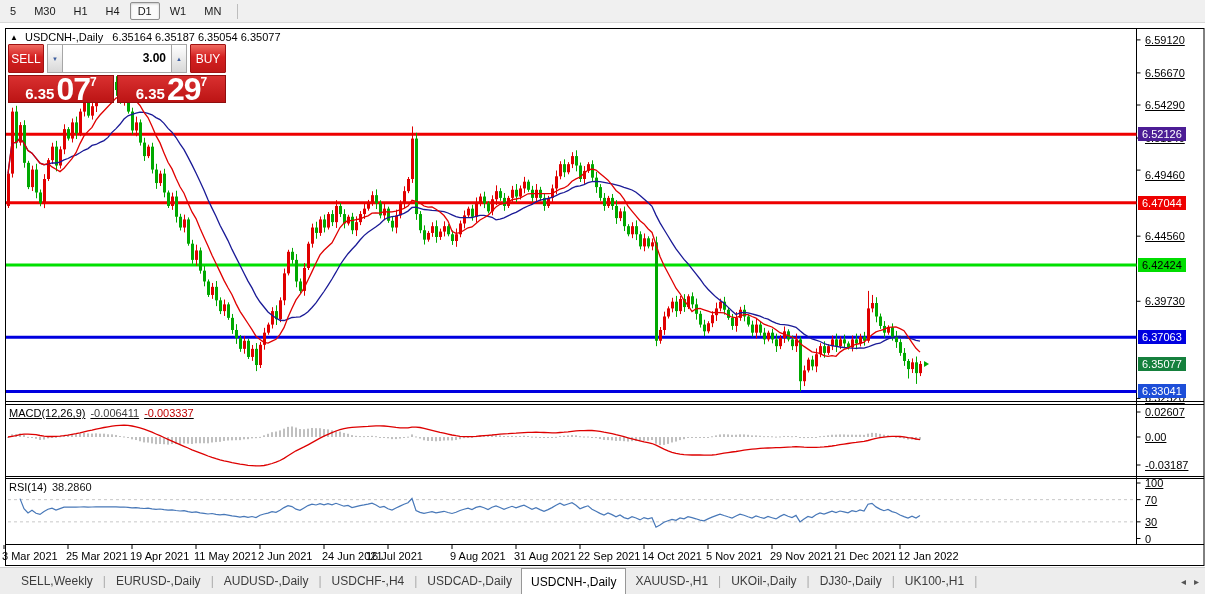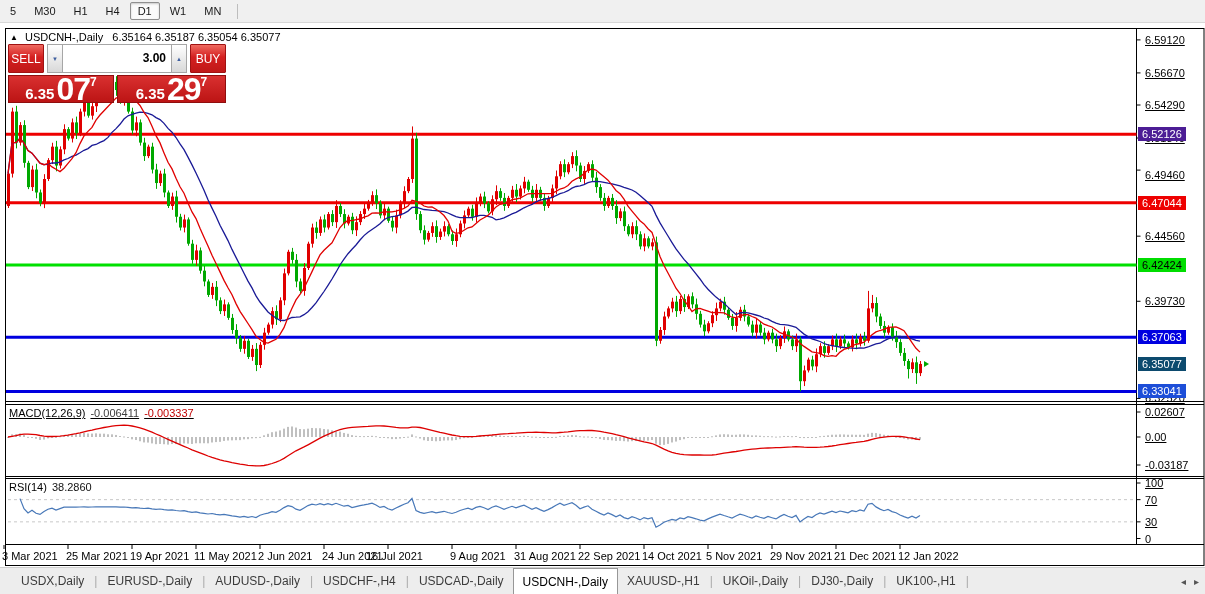--- a/index.html
+++ b/index.html
@@ -845,21 +845,21 @@
     <div class="ptick" style="top: 105px;">6.54290</div>
     <div class="ptick" style="top: 138.026px;">6.51840</div>
     <div class="ptick" style="top: 155px; margin-top: 20px;">6.49460</div>
     <div class="ptick" style="top: 236.16px;">6.44560</div>
     <div class="ptick" style="top: 301.269px;">6.39730</div>
     <div class="ptick" style="top: 398.46px;">6.32520</div>
     <div class="badge" style="top: 134.171px; background: #4c1d95; color: rgb(255, 255, 255);">6.52126</div>
     <div class="badge" style="top: 202.676px; background: rgb(238, 0, 0); color: rgb(255, 255, 255);">6.47044</div>
     <div class="badge" style="top: 264.954px; background: rgb(0, 221, 0); color: rgb(0, 0, 0);">6.42424</div>
     <div class="badge" style="top: 337.22px; background: rgb(0, 0, 224); color: rgb(255, 255, 255);">6.37063</div>
-    <div class="badge" style="top: 363.991px; background: #0c4a6e; color: rgb(255, 255, 255);">6.35077</div>
+    <div class="badge" style="top: 363.991px; background: #15803d; color: rgb(255, 255, 255);">6.35077</div>
     <div class="badge" style="top: 391.437px; background: #1d4ed8; color: rgb(255, 255, 255);">6.33041</div>
     <div class="ptick" style="top: 412px;">0.02607</div>
     <div class="ptick" style="top: 437px;">0.00</div>
     <div class="ptick" style="top: 465px;">-0.03187</div>
     <div class="ptick" style="top: 483px;">100</div>
     <div class="ptick" style="top: 499.65px;">70</div>
     <div class="ptick" style="top: 521.85px;">30</div>
     <div class="ptick" style="top: 538.5px;">0</div>
     <div class="dlabel" style="left: 2px;">3 Mar 2021</div>
     <div class="dlabel" style="left: 66px;">25 Mar 2021</div>
@@ -872,21 +872,21 @@
     <div class="dlabel" style="left: 514px;">31 Aug 2021</div>
     <div class="dlabel" style="left: 578px;">22 Sep 2021</div>
     <div class="dlabel" style="left: 642px;">14 Oct 2021</div>
     <div class="dlabel" style="left: 706px;">5 Nov 2021</div>
     <div class="dlabel" style="left: 770px;">29 Nov 2021</div>
     <div class="dlabel" style="left: 834px;">21 Dec 2021</div>
     <div class="dlabel" style="left: 898px;">12 Jan 2022</div>
   </div>
 
 <div class="tabbar" id="tabbar">
-  <div class="tab">USDX,Daily</div>
+  <div class="tab">SELL,Weekly</div>
     <span class="tab-sep">|</span>
     <div class="tab">EURUSD-,Daily</div>
     <span class="tab-sep">|</span>
     <div class="tab">AUDUSD-,Daily</div>
     <span class="tab-sep">|</span>
     <div class="tab">USDCHF-,H4</div>
     <span class="tab-sep">|</span>
     <div class="tab">USDCAD-,Daily</div>
     <div class="tab active">USDCNH-,Daily</div>
     <div class="tab">XAUUSD-,H1</div>

